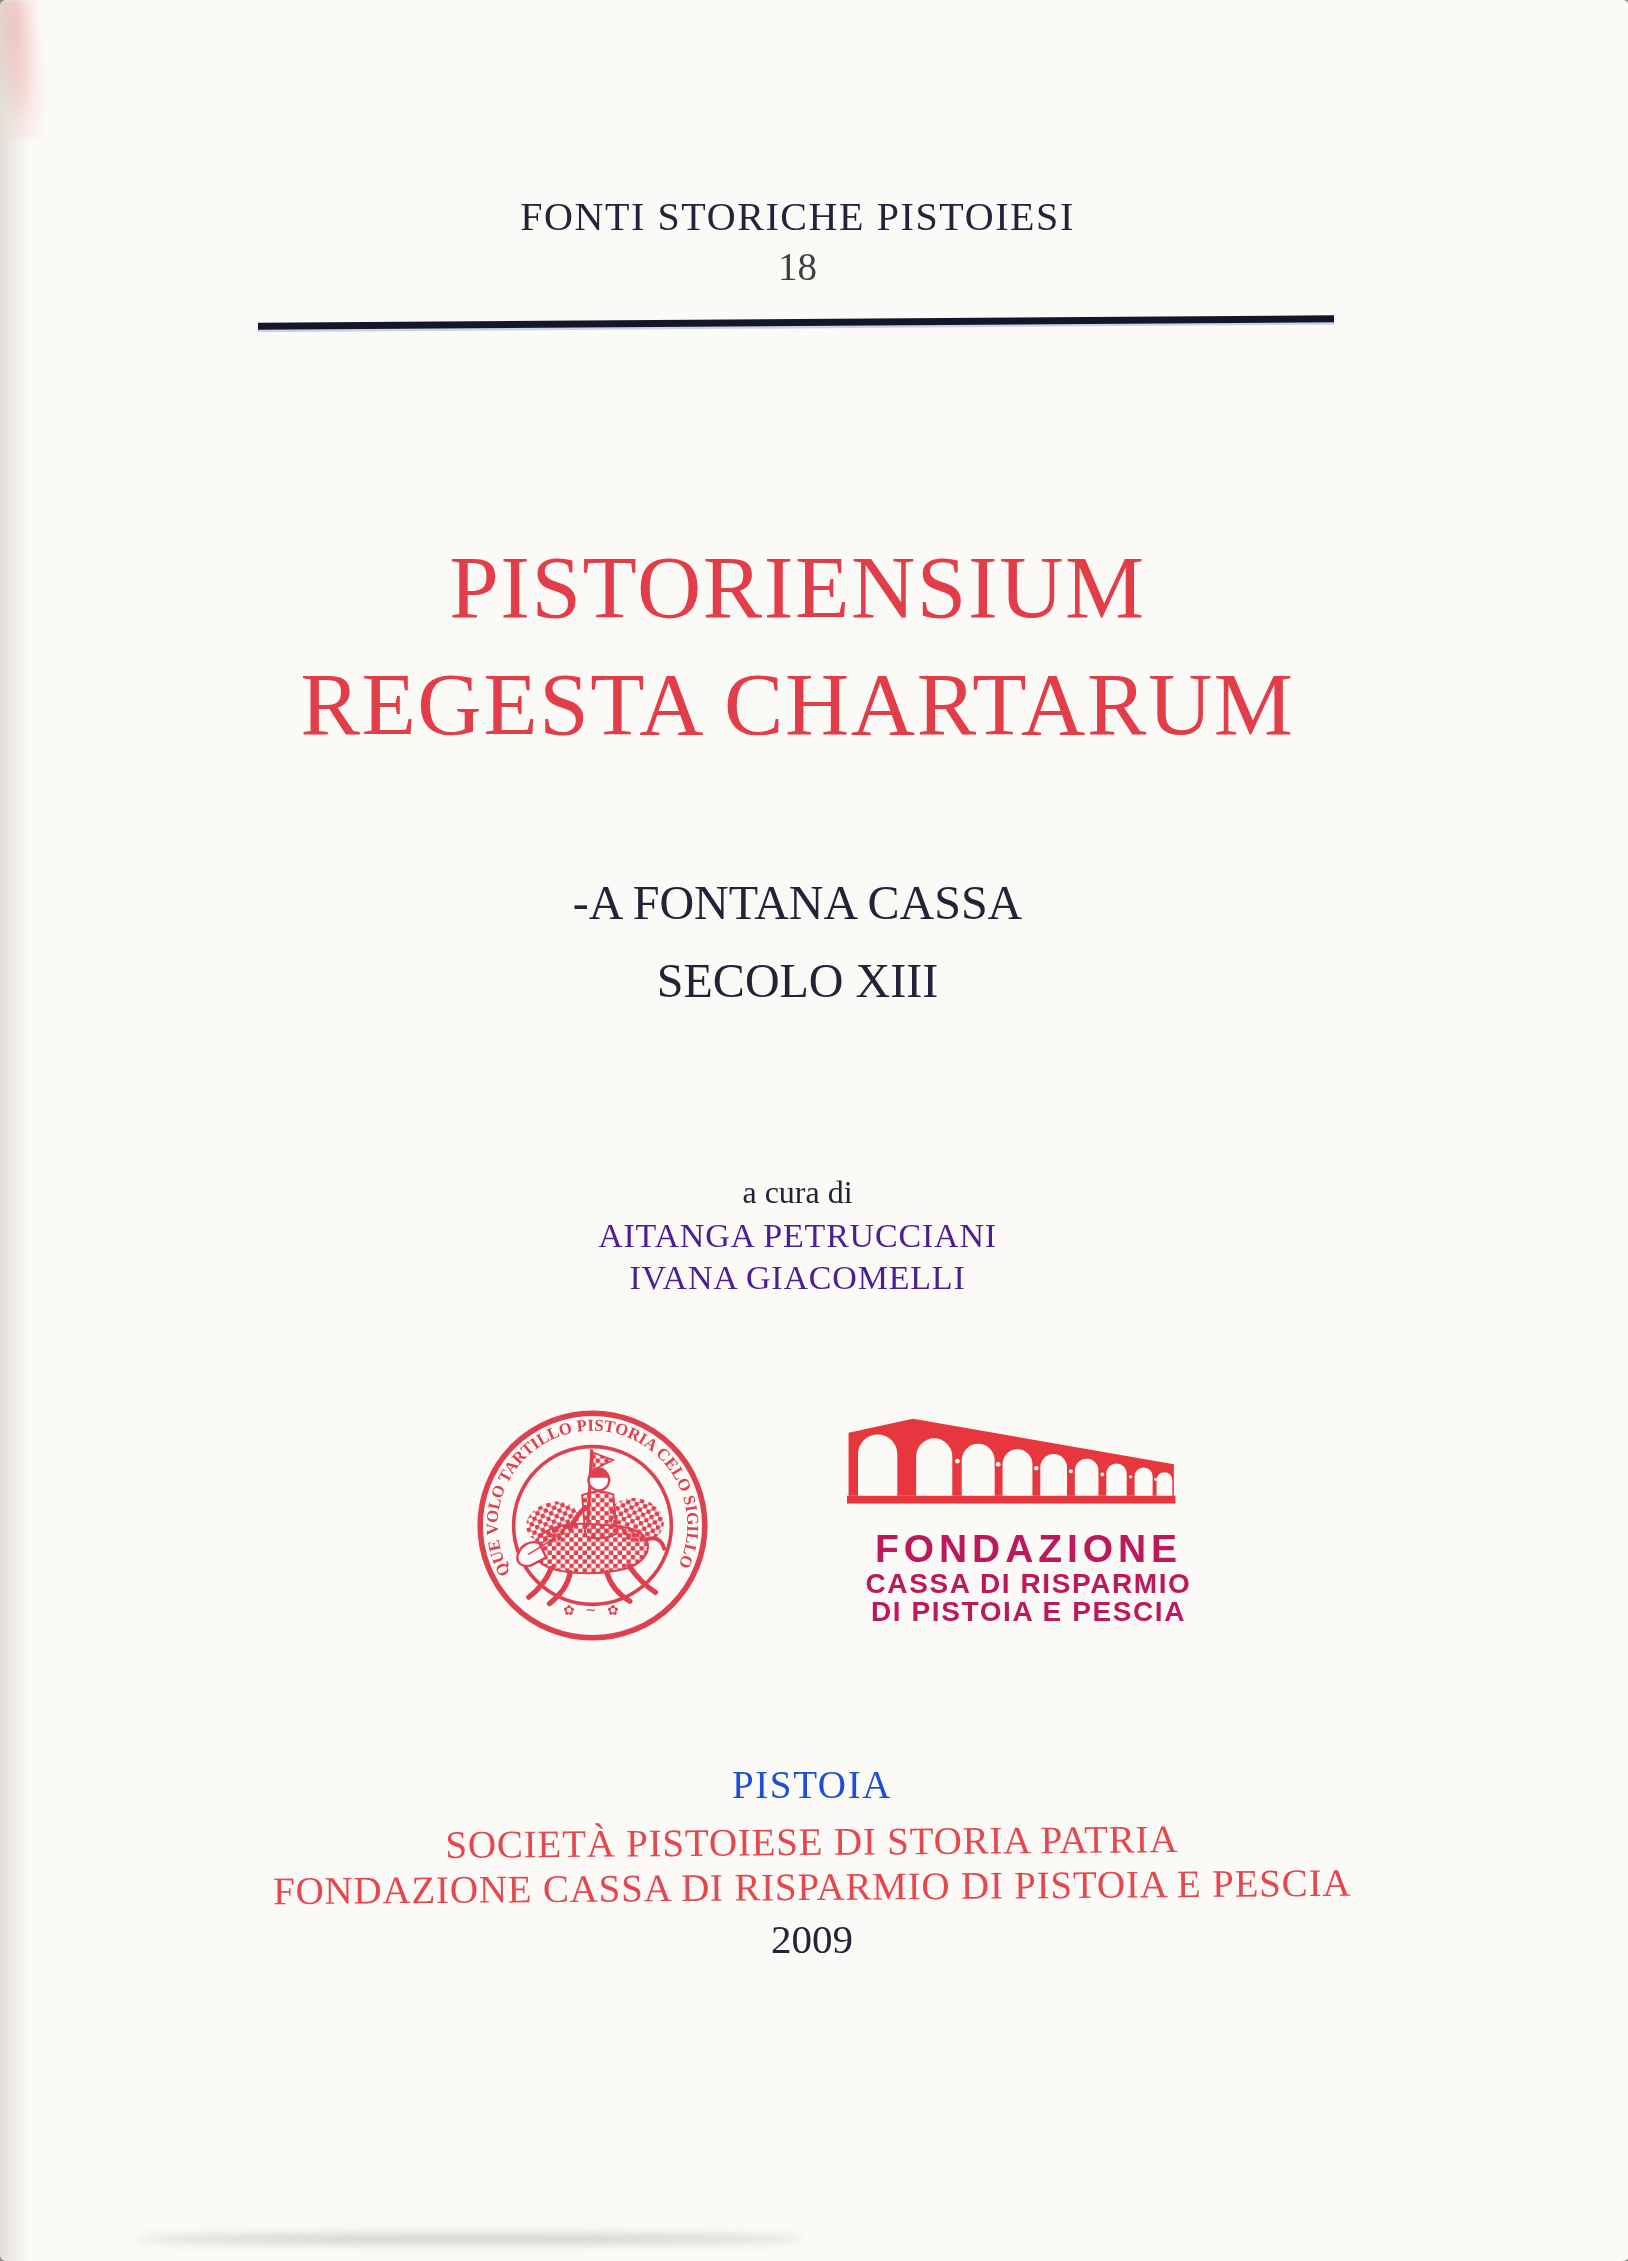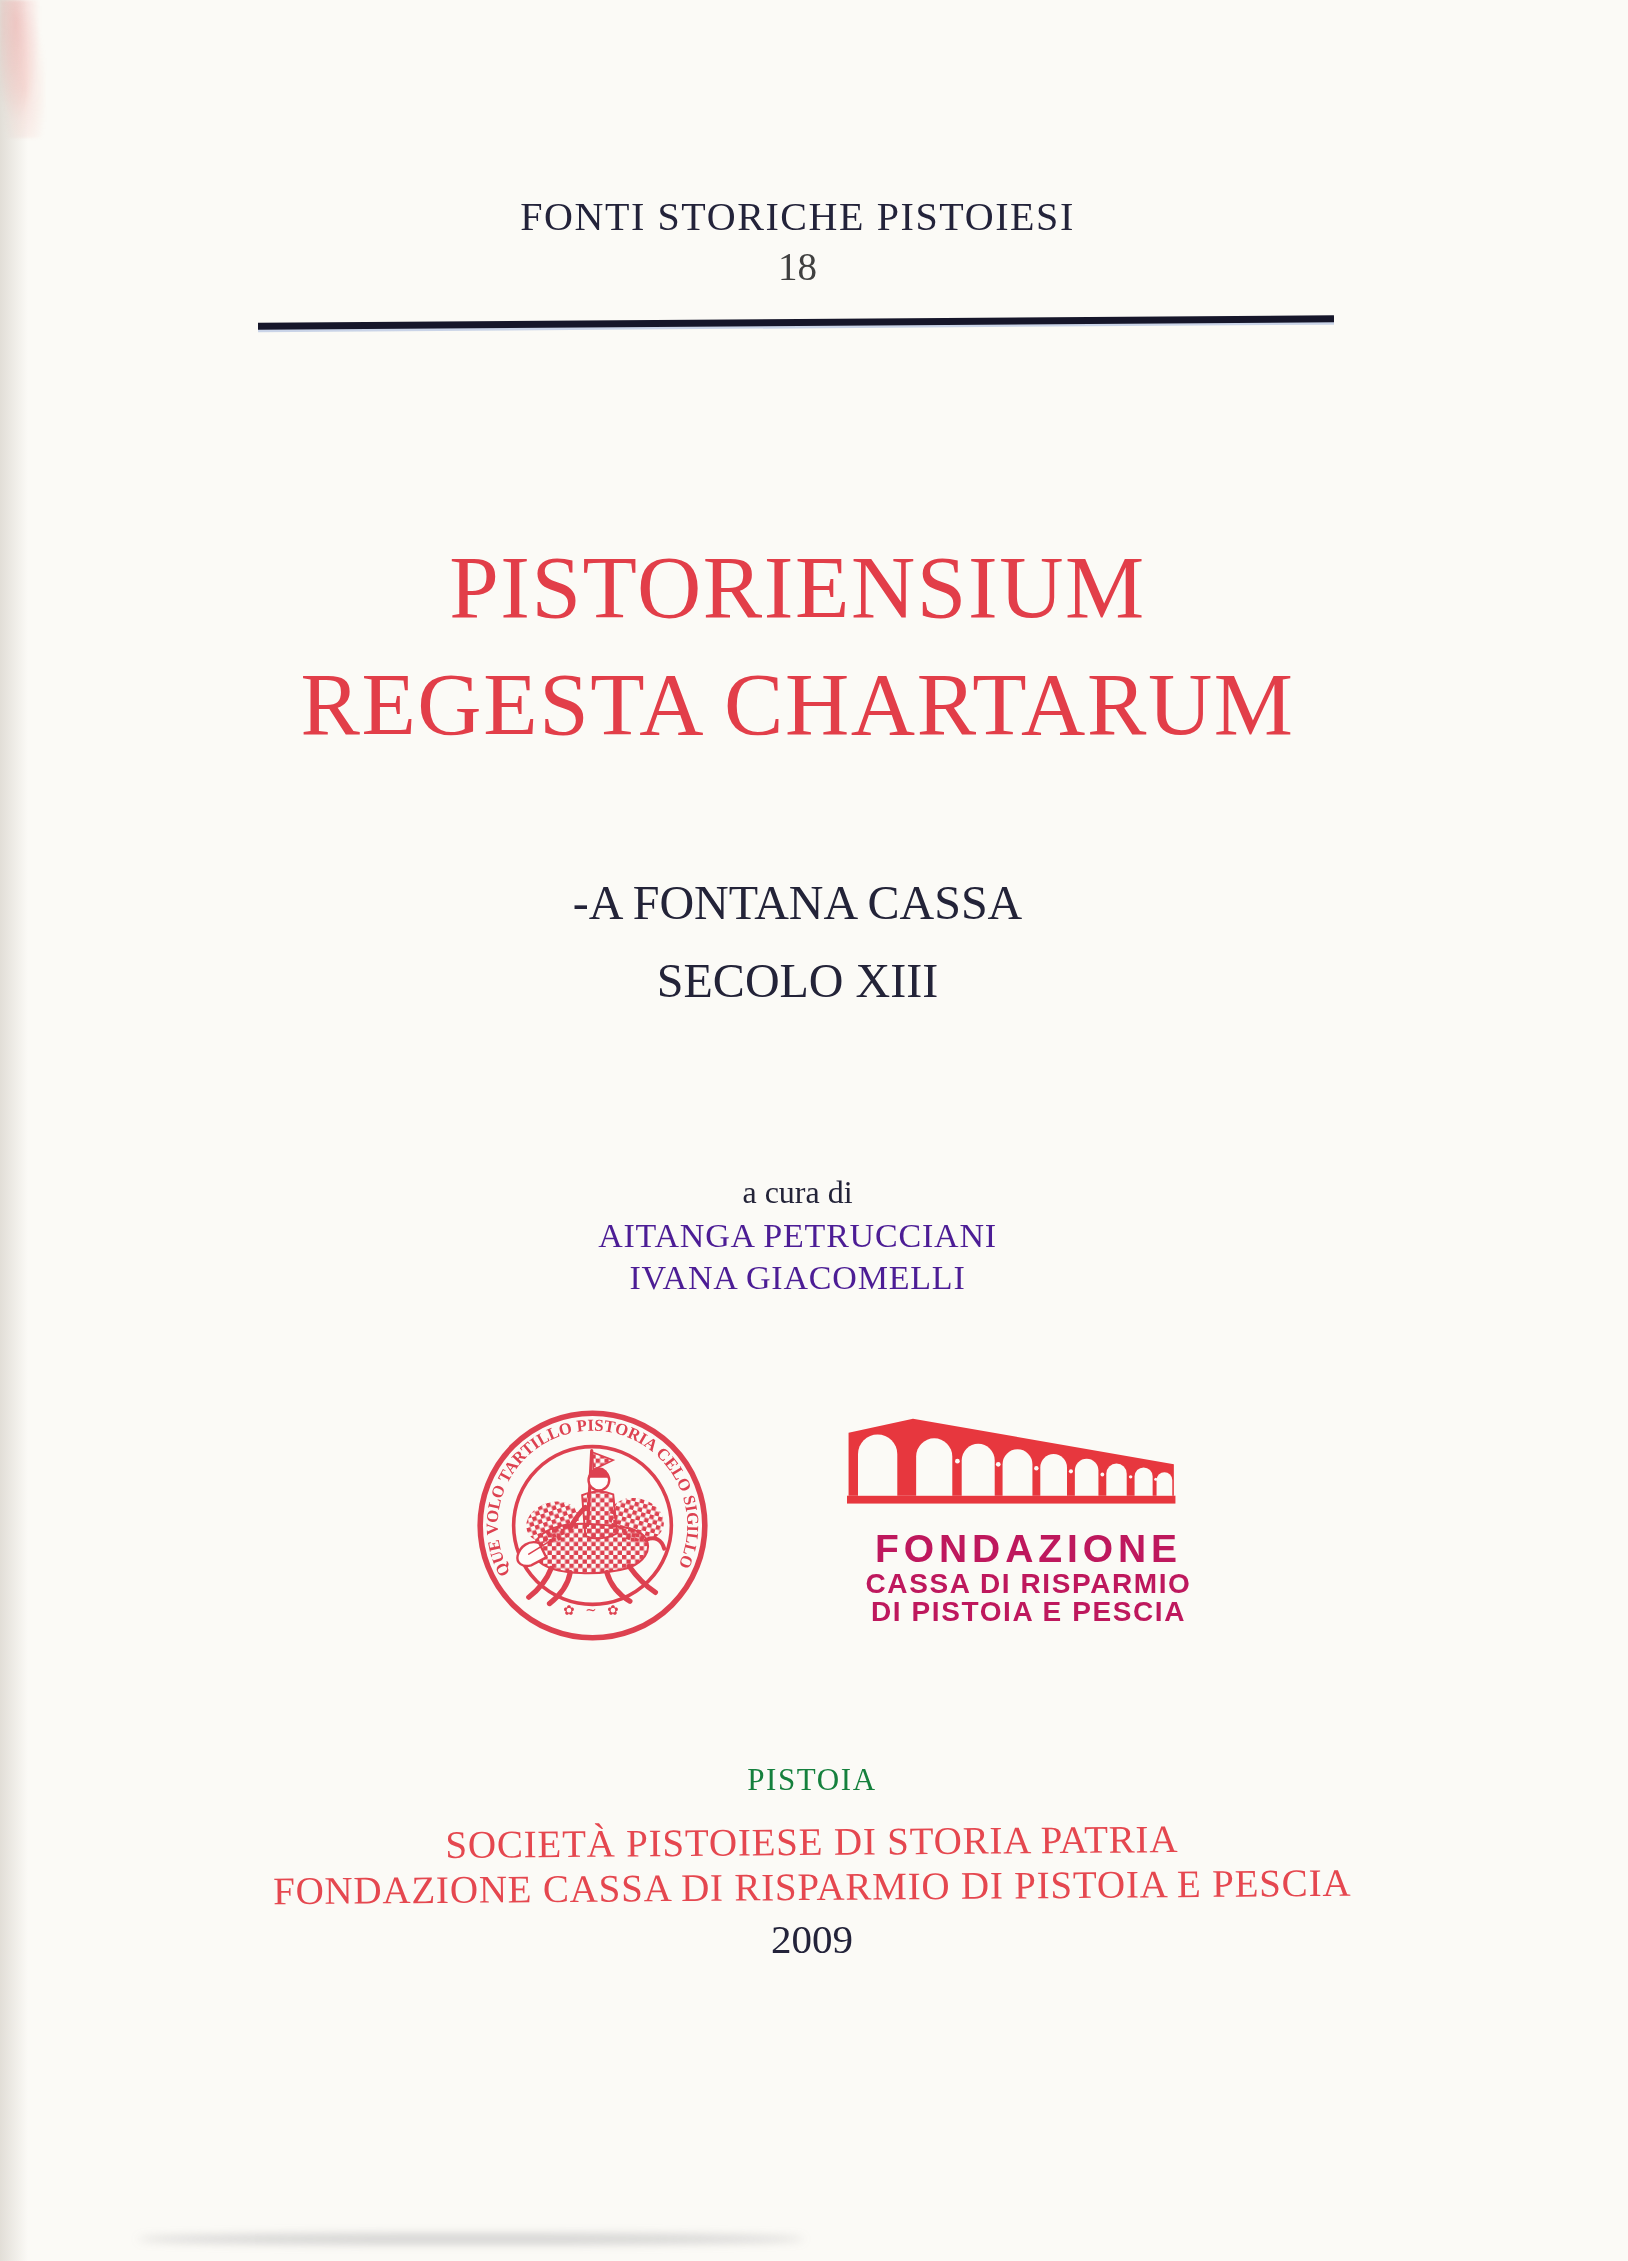--- a/index.html
+++ b/index.html
@@ -4,20 +4,21 @@
 <style>
   html,body { margin:0; padding:0; background:#888; }
   .page {
     position:relative;
     width:1629px; height:2261px;
     margin:0 auto;
     background:#fbfaf6;
     overflow:hidden;
     font-family:"Liberation Serif","DejaVu Serif",serif;
     color:#21213a;
+    border-radius:6px;
   }
   
   .edge-left {
     position:absolute; left:0; top:0; width:28px; height:100%;
     background:linear-gradient(to right, rgba(205,199,190,0.55), rgba(205,199,190,0));
   }
   .smudge-top-left {
     position:absolute; left:0; top:0; width:45px; height:138px;
     background:
       radial-gradient(ellipse at 35% 15%, rgba(233,110,110,0.30), transparent 60%),
@@ -56,21 +57,21 @@
 
   .arcade { position:absolute; left:844px; top:1414px; width:336px; height:99px; }
   .fondazione-text {
     position:absolute; left:850px; top:1528px; width:357px; text-align:center;
     font-family:"Liberation Sans","DejaVu Sans",sans-serif;
     font-weight:bold; color:#be185d;
   }
   .fondazione-text .f1 { font-size:39px; line-height:42px; letter-spacing:4.9px; }
   .fondazione-text .f2 { font-size:28px; line-height:28px; letter-spacing:1.6px; }
 
-  .place { top:1762px; font-size:31px; letter-spacing:1.6px; color:#15803d; }
+  .place { top:1762px; font-size:39px; letter-spacing:1.6px; color:#1d4ed8; }
   .publishers {
     top:1819px; font-size:39px; line-height:45px;
     color:#e5474f; letter-spacing:0.8px;
     transform:rotate(-0.45deg);
   }
   .year { top:1915px; font-size:41px; color:#23233a; }
 </style>
 </head>
 <body>
 

